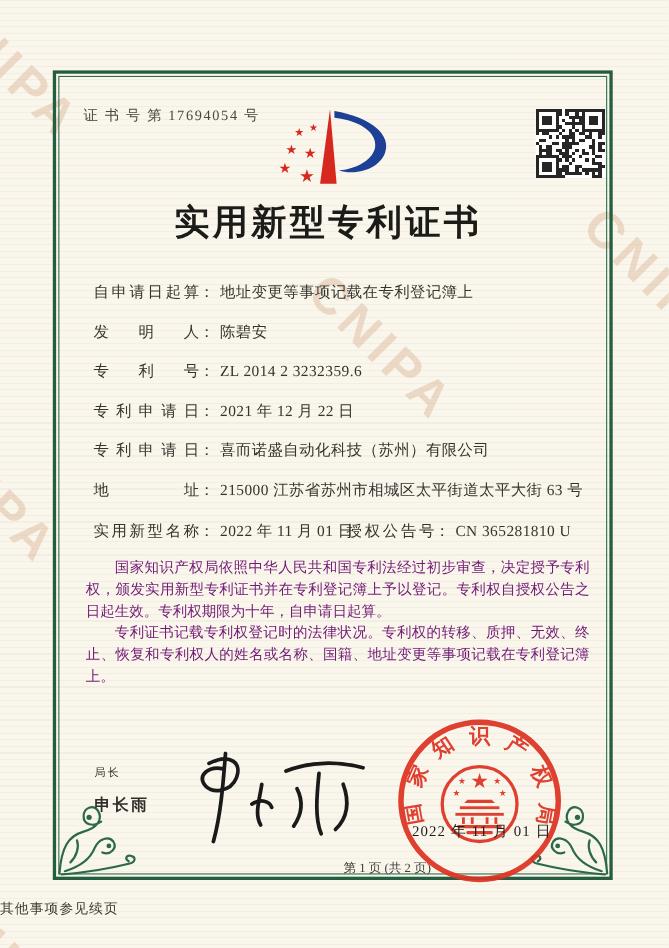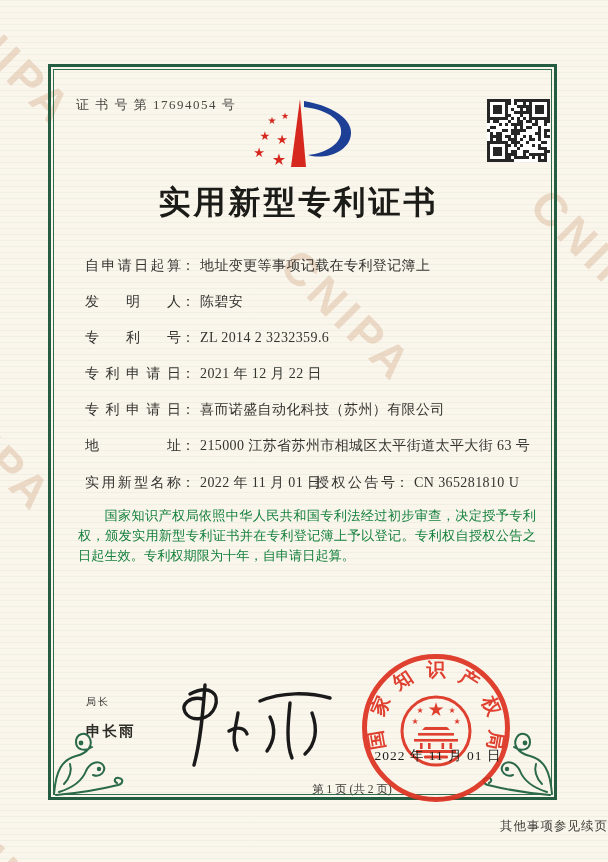--- a/index.html
+++ b/index.html
@@ -45,21 +45,21 @@
   }
   .flabel2{
     display:inline-block;width:80px;text-align:justify;text-align-last:justify;
     vertical-align:top;
   }
   .colon{display:inline-block;}
   .fvalue{margin-left:5px;letter-spacing:0.4px;}
   .grant-no-group{position:absolute;left:230px;top:0;}
   .paras{
     position:absolute;left:78px;top:506px;width:458px;
-    font-size:13.2px;line-height:19.8px;color:#15803d;text-align:justify;
+    font-size:13.2px;line-height:19.8px;color:#701a75;text-align:justify;
   }
   .paras p{margin:0;text-indent:2em;}
   .sig-title{position:absolute;left:86px;top:695px;font-size:10px;color:#2e2e29;letter-spacing:2px;}
   .sig-name{position:absolute;left:86px;top:722px;font-size:14.5px;color:#2e2e29;letter-spacing:2px;font-weight:bold;}
   .signature-svg{position:absolute;left:160px;top:678px;width:185px;height:95px;}
   .seal{position:absolute;left:360px;top:652px;width:152px;height:152px;opacity:0.93;}
   .seal-ring{position:absolute;inset:2px;border:5px solid var(--red);border-radius:50%;}
   .seal-char{
     position:absolute;width:22px;text-align:center;color:var(--red);
     font-weight:700;font-size:19px;line-height:22px;
@@ -67,21 +67,21 @@
   .emblem{position:absolute;left:31px;top:27px;width:90px;height:100px;}
   .seal-date{
     position:absolute;left:366px;top:747px;width:144px;text-align:center;
     font-size:13.5px;color:#1d1d1b;letter-spacing:1px;z-index:5;
   }
   .pageinfo{
     position:absolute;left:48px;width:608px;top:782px;text-align:center;
     font-size:11.5px;color:#3c3c36;
   }
   .contnote{
-    position:absolute;left:0;width:608px;top:818px;text-align:right;
+    position:absolute;left:0;width:608px;top:818px;text-align:left;
     font-size:12.5px;color:#3c3c36;letter-spacing:1px;
   }
   .orn{position:absolute;width:76px;height:72px;}
   .orn-left{left:50px;top:726px;}
   .orn-right{left:480px;top:726px;transform:scaleX(-1);}
 </style>
 </head>
 <body>
 
 <div class="guilloche"></div>
@@ -396,20 +396,21 @@
   <div class="frow" style="top:217px">
     <span class="flabel">实用新型名称</span><span class="colon">：</span><span class="fvalue">2022 年 11 月 01 日</span>
     <span class="grant-no-group">
       <span class="flabel2">授权公告号</span><span class="colon">：</span><span class="fvalue">CN 365281810 U</span>
     </span>
   </div>
 </div>
 
 <div class="paras">
   <p>国家知识产权局依照中华人民共和国专利法经过初步审查，决定授予专利权，颁发实用新型专利证书并在专利登记簿上予以登记。专利权自授权公告之日起生效。专利权期限为十年，自申请日起算。</p>
+  <p>专利证书记载专利权登记时的法律状况。专利权的转移、质押、无效、终止、恢复和专利权人的姓名或名称、国籍、地址变更等事项记载在专利登记簿上。</p>
 </div>
 
 <div class="sig-title">局长</div>
 <div class="sig-name">申长雨</div>
 
 <svg class="signature-svg" viewBox="0 0 185 95">
   <g fill="none" stroke="#1a1a1a" stroke-width="3.4" stroke-linecap="round">
     <path d="M30,16 C50,6 60,16 55,29 C50,42 31,45 25,34 C21,26 30,18 43,21"></path>
     <path d="M45,7 C43,32 41,62 34,87"></path>
     <path d="M78,35 C76,49 71,62 77,72"></path>

